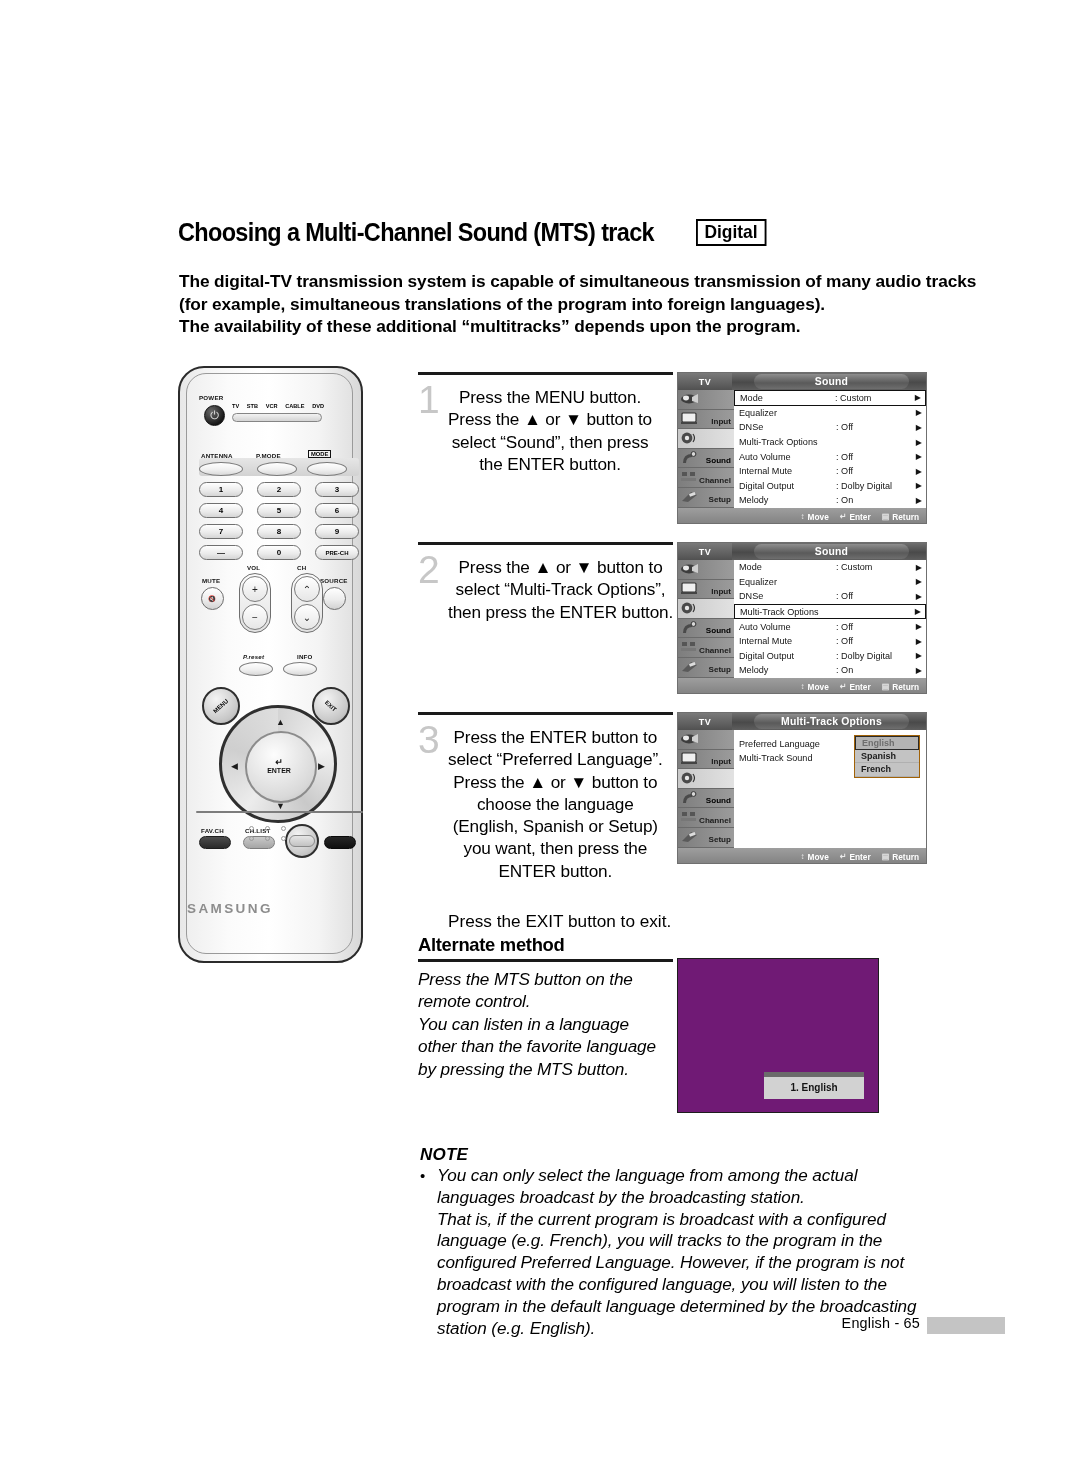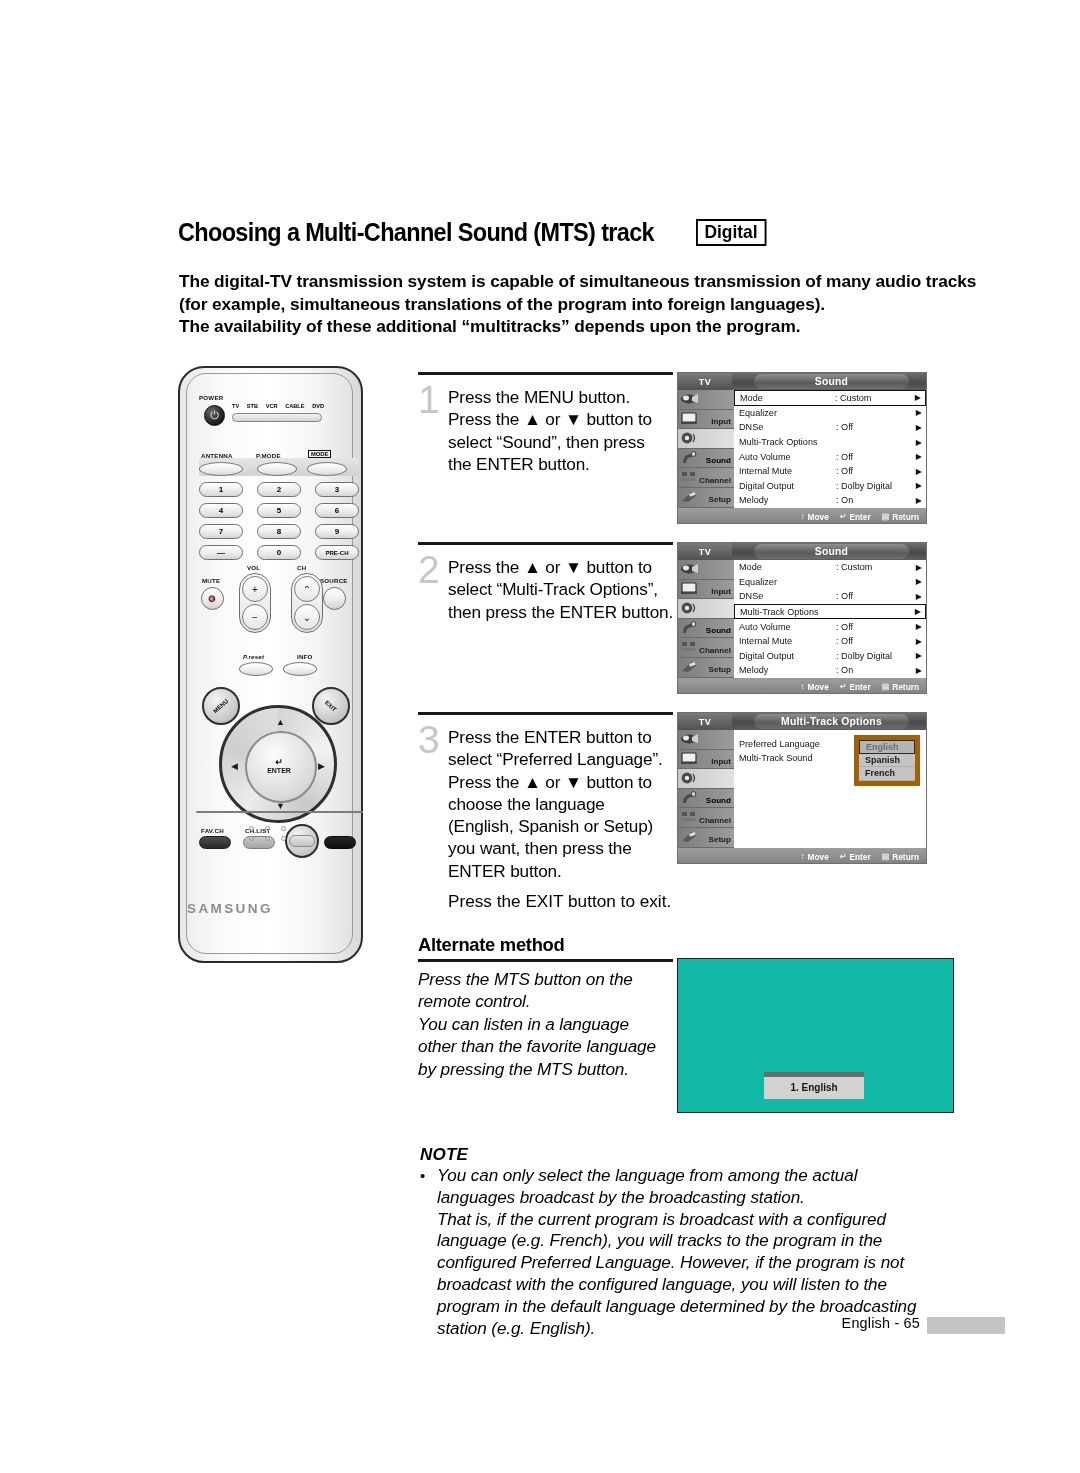--- a/index.html
+++ b/index.html
@@ -138,22 +138,22 @@
 
   
   .step{ position:absolute; width:262px; }
   .step .rule{ width:255px; height:3px; background:#1a1a1a; }
   .step .body{ display:flex; margin-top:8px; }
   .step .num{
     font-size:39px; color:#c7c7c7; font-weight:300; line-height:34px;
     width:30px; flex:0 0 30px; font-family:"Liberation Sans", sans-serif;
   }
   .step .txt{ font-size:17.2px; line-height:22.3px; letter-spacing:-0.15px; padding-top:3px; }
-  .step .txt div{ white-space:nowrap; }
-  .exit-line{ font-size:17.2px; line-height:22.3px; margin-top:8px; margin-left:30px; white-space:nowrap;}
+  .step .txt div{ white-space:nowrap;text-align:center; }
+  .exit-line{ font-size:17.2px; line-height:22.3px; margin-top:28px; margin-left:30px; white-space:nowrap;}
 
   
   .osd{
     position:absolute; width:250px; height:152px;
     border:1px solid #6f6f6f;
     background:#cfcfcf;
     font-size:8.4px;
     overflow:hidden;
   }
   .osd-top{
@@ -210,21 +210,21 @@
     padding-right:7px; color:#ffffff; font-weight:bold; font-size:8.3px;
   }
   .osd-bottom .hint{ display:flex; align-items:center; gap:3px; }
   .osd-bottom .gl{ color:#eaeaea; font-size:8px; }
 
   
   .lang-area{ position:absolute; left:5px; top:7px; }
   .lang-line{ font-size:9.1px; height:14px; line-height:14px; color:#141414; white-space:nowrap; }
   .lang-box{
     position:absolute; left:120px; top:5px; width:66px;
-    background:#c3c3c3; border:5px solid #a16207;
+    background:#c3c3c3; border:1px solid #a16207;
   }
   .lang-opt{
     height:13.5px; line-height:13.5px; font-size:9px; font-weight:bold;
     padding-left:6px; color:#1b1b1b; border-bottom:1px solid #b0b0b0;
   }
   .lang-opt.cur{ background:#b4b4b4; color:#6e6e6e; border:1.4px solid #2a2a2a; }
 
   
   .alt-head{
     position:absolute; left:418px; top:934px;
@@ -232,22 +232,22 @@
   }
   .alt-rule{ position:absolute; left:418px; top:959px; width:255px; height:3px; background:#1a1a1a; }
   .alt-text{
     position:absolute; left:418px; top:968px; width:270px;
     font-size:17.2px; line-height:22.4px; letter-spacing:-0.15px;
   }
   .alt-text div{ white-space:nowrap;font-style:italic; }
 
   
   .mts-box{
-    position:absolute; left:677px; top:958px; width:277px; height:155px;
-    border:1.6px solid #1d1d1d; background:#14b8a6;
+    position:absolute; left:677px; top:958px; width:202px; height:155px;
+    border:1.6px solid #1d1d1d; background:#701a75;
   }
   .mts-banner{
     position:absolute; left:86px; bottom:13px; width:100px;
   }
   .mts-banner .bar{ height:5px; background:#6b6b6b; }
   .mts-banner .lbl2{
     height:22px; line-height:22px; text-align:center;
     background:#d2d2d2; font-size:10px; font-weight:bold; color:#141414;
   }
 

